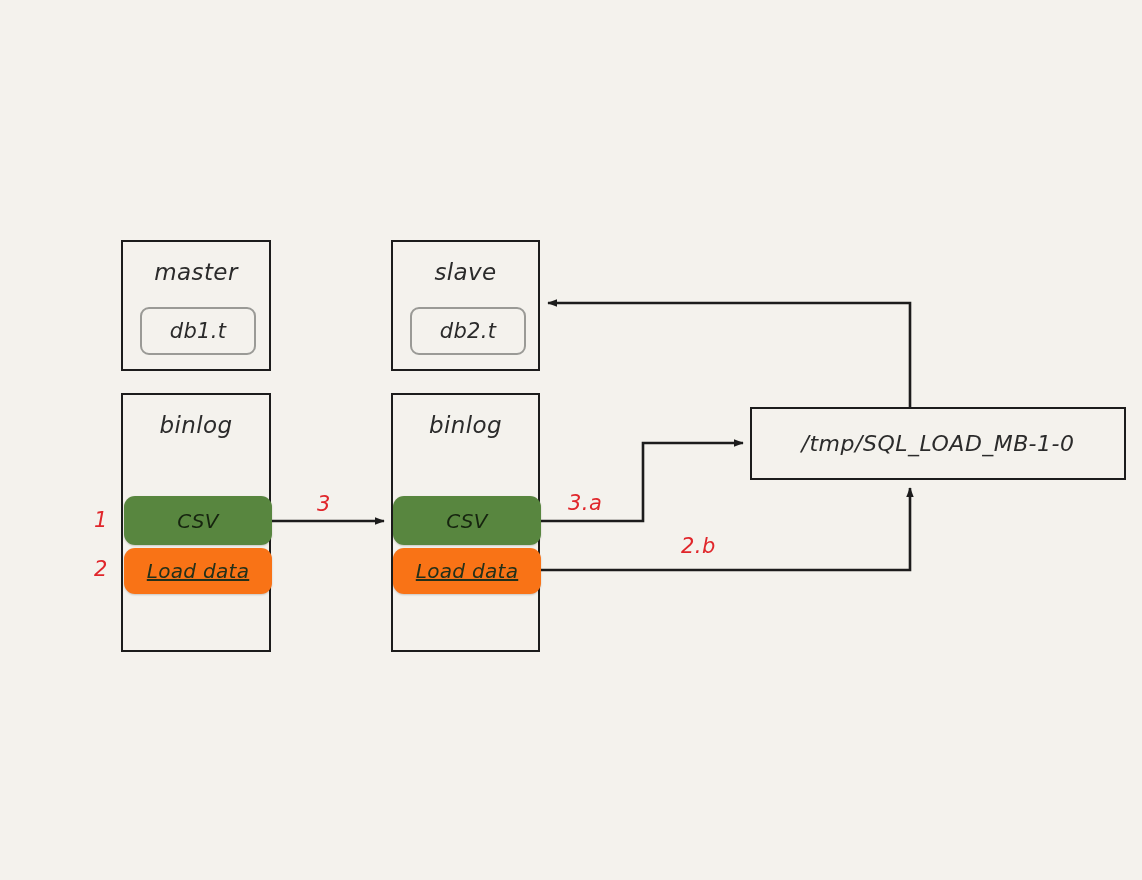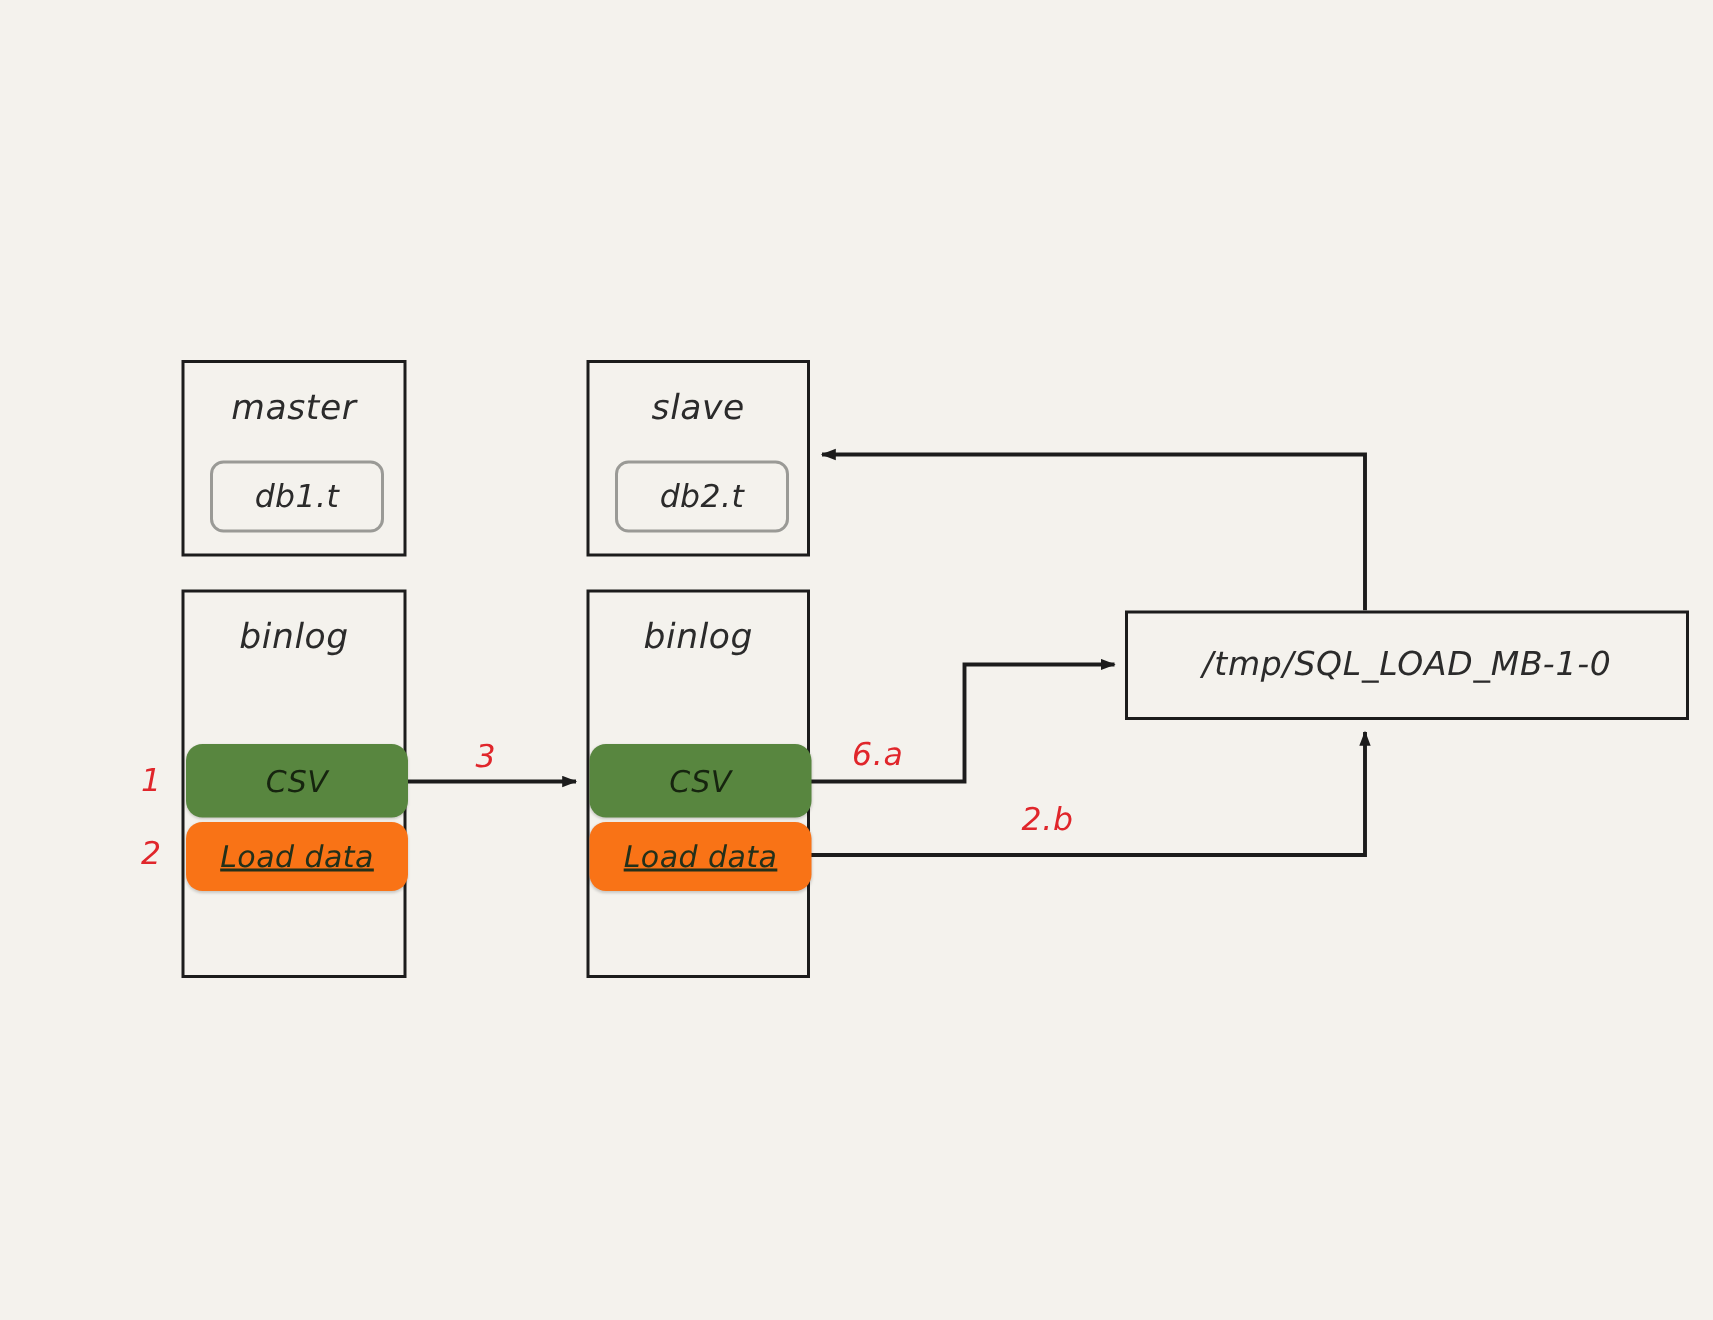--- a/index.html
+++ b/index.html
@@ -151,16 +151,16 @@
     <div class="node-title" style="top:17px;">binlog</div>
   </div>
   <div class="band band-csv" style="left:393px; top:496px; width:148px; height:49px;">CSV</div>
   <div class="band band-load" style="left:393px; top:548px; width:148px; height:46px;">Load data</div>
 
   <div class="filebox" style="left:750px; top:407px; width:376px; height:73px;">/tmp/SQL_LOAD_MB-1-0</div>
 
   <div class="step-label" style="left:94px; top:508px;">1</div>
   <div class="step-label" style="left:94px; top:557px;">2</div>
   <div class="step-label" style="left:317px; top:492px;">3</div>
-  <div class="step-label" style="left:568px; top:491px;">6.a</div>
+  <div class="step-label" style="left:568px; top:491px;">3.a</div>
   <div class="step-label" style="left:681px; top:534px;">2.b</div>
 
 </div>
 
 </body></html>

